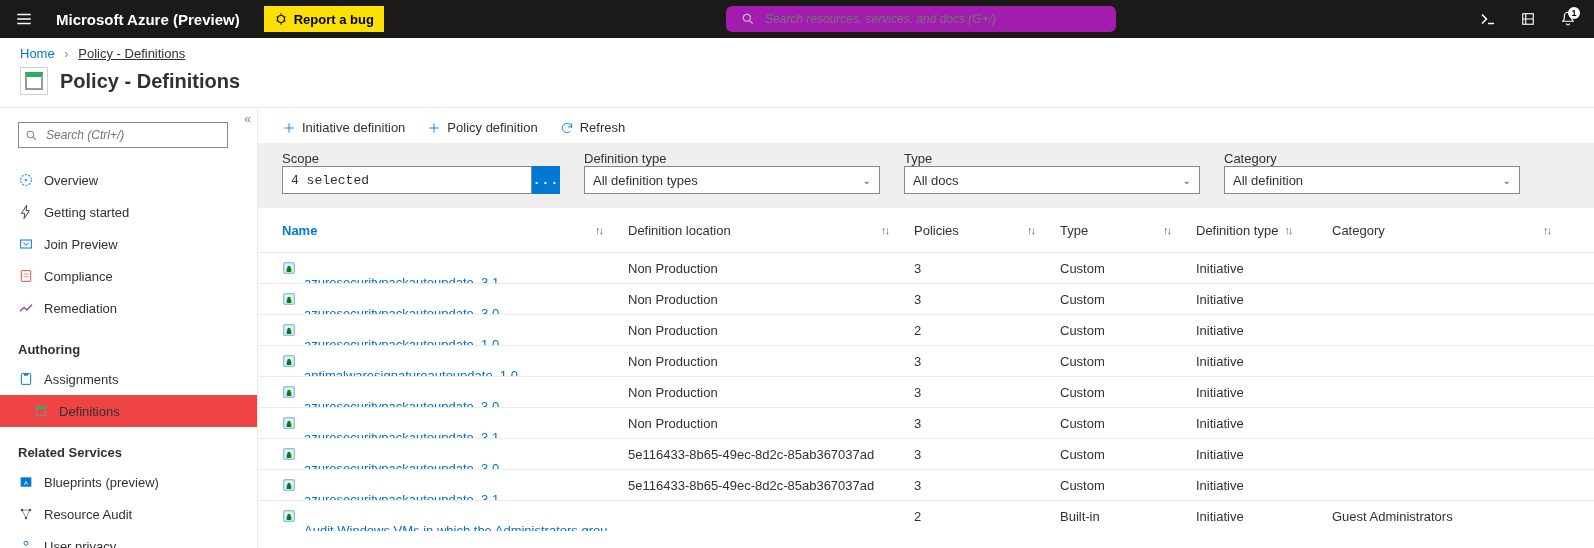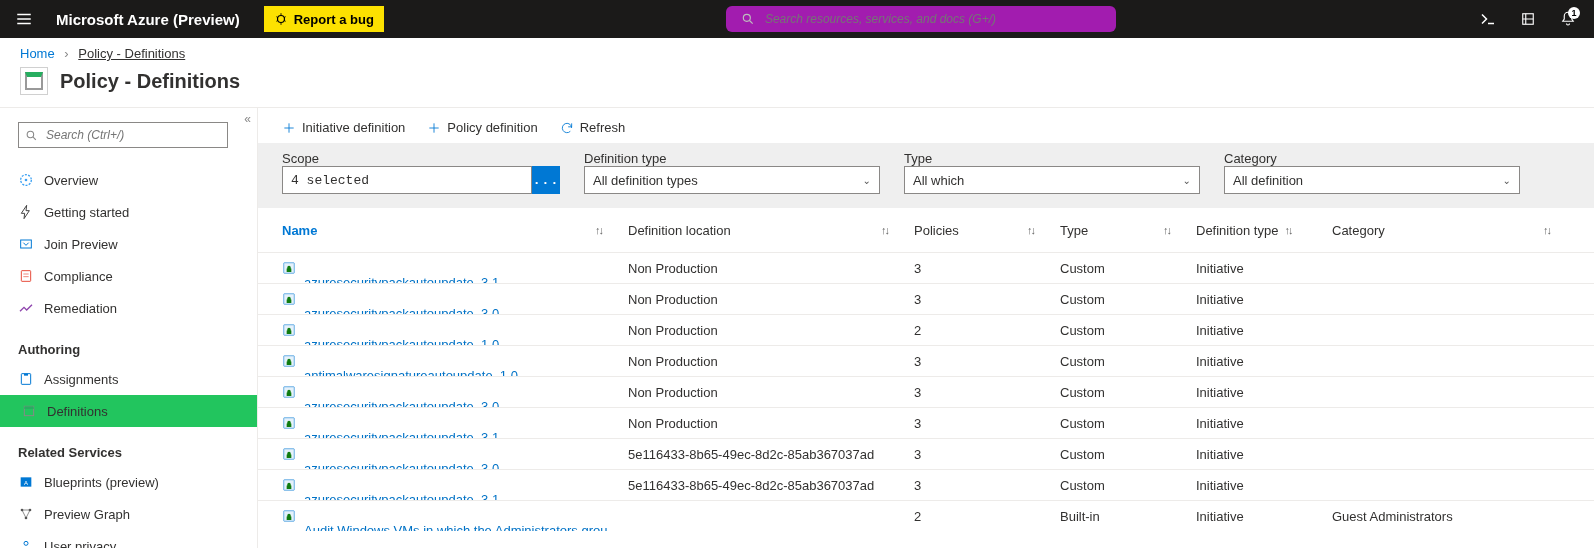--- a/index.html
+++ b/index.html
@@ -41,21 +41,21 @@
   .page-icon div{width:18px;height:18px;border:2px solid #999;border-top:5px solid #27ae60;}
   .page-title{font-size:20px;font-weight:600;}
   
   .cols{display:flex;border-top:1px solid var(--border);}
   .side{width:258px;border-right:1px solid var(--border);padding:14px 0 14px 18px;position:relative;}
   .collapse-chevron{position:absolute;top:4px;right:6px;color:#888;font-size:12px;cursor:pointer;}
   .side-search{width:210px;height:26px;border:1px solid #8a8886;display:flex;align-items:center;padding:0 6px;margin-bottom:16px;}
   .side-search svg{width:13px;height:13px;fill:#888;margin-right:6px;flex:none;}
   .side-search input{border:none;outline:none;flex:1;font-style:italic;font-size:12px;}
   .nav-item{display:flex;align-items:center;gap:10px;height:32px;cursor:pointer;font-size:13px;padding-right:12px;}
-  .nav-item.selected{background:#22c55e;font-weight:400;margin-left:-18px;padding-left:18px;border-left:3px solid transparent;}
+  .nav-item.selected{background:#ef4444;font-weight:400;margin-left:-18px;padding-left:30px;border-left:3px solid transparent;}
   .nav-ico{width:16px;height:16px;flex:none;display:flex;align-items:center;justify-content:center;}
   .nav-ico svg{width:16px;height:16px;}
   .section-label{font-weight:600;font-size:13px;margin:18px 0 6px;color:#323130;}
   
   .main{flex:1;min-width:0;}
   .toolbar{display:flex;align-items:center;gap:22px;padding:12px 24px 8px;font-size:13px;}
   .tool-btn{display:flex;align-items:center;gap:6px;cursor:pointer;color:#323130;}
   .tool-btn svg{width:14px;height:14px;stroke:var(--azure-blue);fill:none;stroke-width:1.5;}
   .filter-bar{background:#efefef;padding:8px 24px 14px;display:flex;gap:24px;}
   .filter-col label{display:block;font-size:13px;margin-bottom:0;}
@@ -232,21 +232,21 @@
         </div>
         <div class="nav-item">
           <span class="nav-ico">
             <svg viewBox="0 0 24 24">
               <circle cx="6" cy="6" r="2" fill="#555"></circle>
               <circle cx="18" cy="6" r="2" fill="#555"></circle>
               <circle cx="12" cy="18" r="2" fill="#555"></circle>
               <path d="M6 6l12 0M6 6l6 12M18 6l-6 12" stroke="#555"></path>
             </svg>
           </span>
-          <span>Preview Graph</span>
+          <span>Resource Audit</span>
         </div>
         <div class="nav-item">
           <span class="nav-ico">
             <svg viewBox="0 0 24 24">
               <circle cx="12" cy="8" r="3" fill="none" stroke="#0078d4" stroke-width="1.5"></circle>
               <path d="M5 20c1-4 13-4 14 0" fill="none" stroke="#0078d4" stroke-width="1.5"></path>
             </svg>
           </span>
           <span>User privacy</span>
         </div>
@@ -288,21 +288,21 @@
       <div class="filter-col">
         <label>Definition type</label>
         <div class="sel wide-sel">
           <span>All definition types</span>
           <span class="chev">⌄</span>
         </div>
       </div>
       <div class="filter-col">
         <label>Type</label>
         <div class="sel wide-sel">
-          <span>All which</span>
+          <span>All docs</span>
           <span class="chev">⌄</span>
         </div>
       </div>
       <div class="filter-col">
         <label>Category</label>
         <div class="sel wide-sel">
           <span>All definition</span>
           <span class="chev">⌄</span>
         </div>
       </div>

